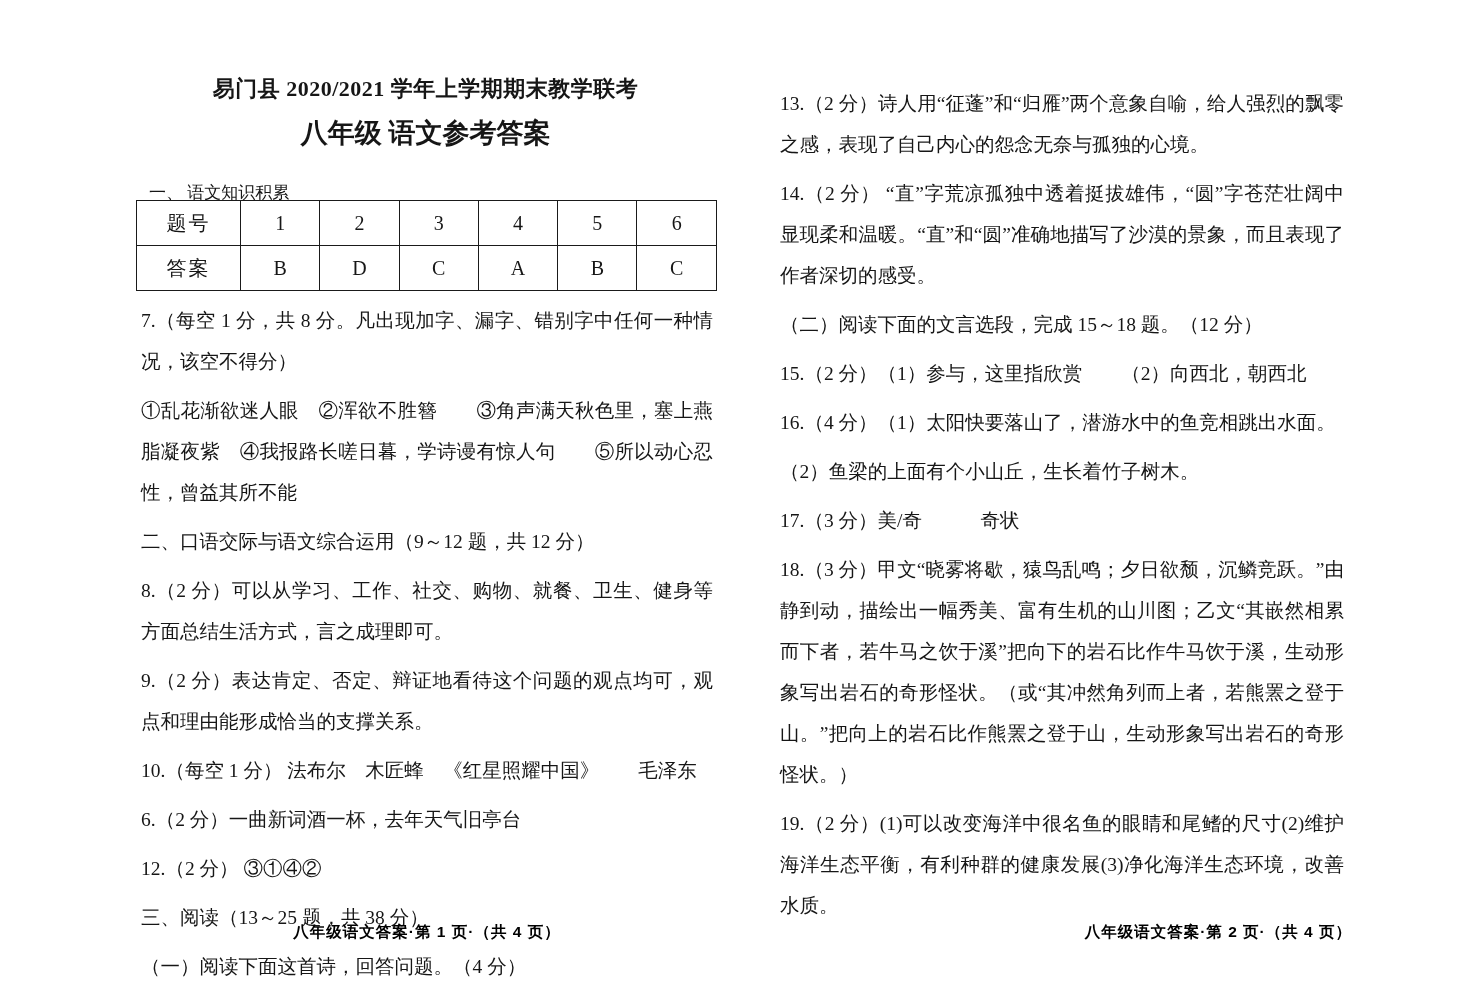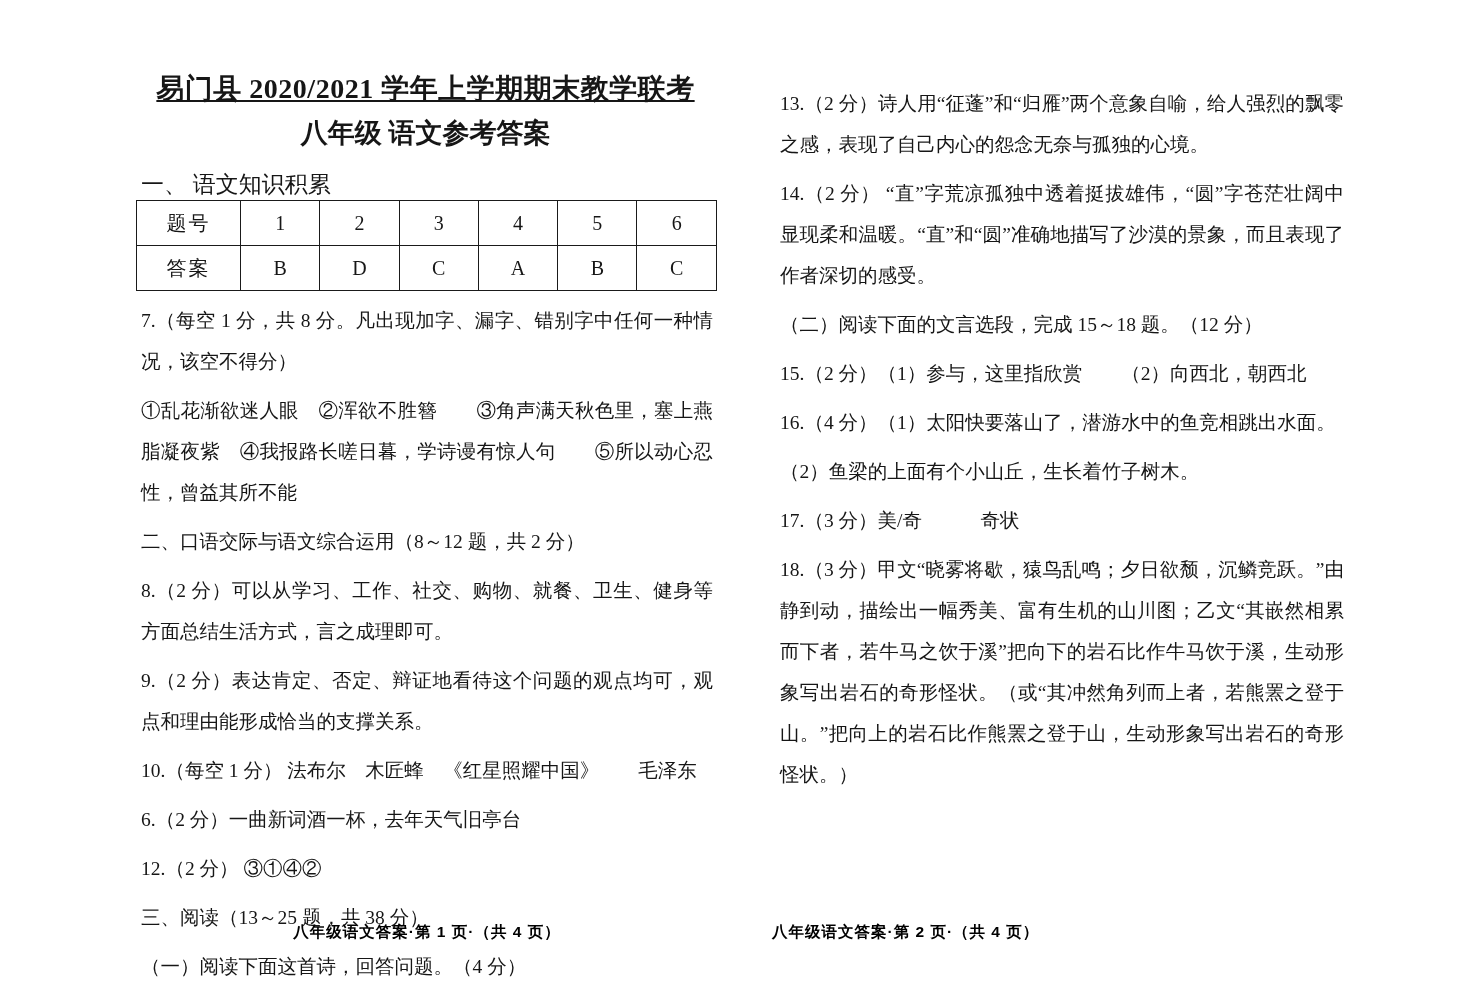--- a/index.html
+++ b/index.html
@@ -23,47 +23,46 @@
 
   
   .doc-header {
     position: absolute;
     left: 133px;
     top: 72px;
     width: 585px;
     text-align: center;
   }
   .title-line-1 {
-    font-size: 28px;
+    font-size: 22px;
     font-weight: bold;
     letter-spacing: 0.5px;
     line-height: 34px;
     white-space: nowrap;
-    text-decoration: underline;
   }
   .title-line-2 {
     font-size: 27px;
     font-weight: bold;
     line-height: 40px;
     margin-top: 7px;
     white-space: nowrap;
   }
 
   
   .col {
     position: absolute;
     top: 0;
   }
   .col-left  { left: 133px;  width: 588px; }
   .col-right { left: 772px;  width: 580px; }
 
   .section-head {
-    font-size: 23px;
+    font-size: 17px;
     line-height: 30px;
-    margin: 8px;
+    margin: 16px;
     white-space: nowrap;
   }
 
   p.para {
     font-size: 19.5px;
     line-height: 41px;
     margin: 8px;
     text-align: justify;
     text-justify: inter-ideograph;
     letter-spacing: 0px;
@@ -96,40 +95,40 @@
     position: absolute;
     top: 922px;
     font-size: 15.5px;
     font-weight: bold;
     letter-spacing: 1px;
     font-family: "Liberation Sans", "DejaVu Sans", sans-serif;
     white-space: nowrap;
     color: #000;
   }
   .footer-left  { left: 133px; width: 588px; text-align: center; }
-  .footer-right { left: 772px; width: 580px; text-align: left; }
+  .footer-right { left: 772px; width: 580px; text-align: right; }
 </style>
 </head>
 <body>
 
 <div class="page">
 
   <div class="doc-header">
     <div class="title-line-1">易门县 2020/2021 学年上学期期末教学联考</div>
     <div class="title-line-2">八年级    语文参考答案</div>
   </div>
 
   <div class="col col-left">
 
     <div class="section-head" style="position:absolute; top:162px; left:0;">一、  语文知识积累</div>
 
     <div style="position:absolute; top:292px; left:0; width:588px;">
       <p class="para">7.（每空 1 分，共 8 分。凡出现加字、漏字、错别字中任何一种情况，该空不得分）</p>
       <p class="para">①乱花渐欲迷人眼　②浑欲不胜簪　　③角声满天秋色里，塞上燕脂凝夜紫　④我报路长嗟日暮，学诗谩有惊人句　　⑤所以动心忍性，曾益其所不能</p>
-      <p class="para nowrap">二、口语交际与语文综合运用（8～12 题，共 2 分）</p>
+      <p class="para nowrap">二、口语交际与语文综合运用（9～12 题，共 12 分）</p>
       <p class="para">8.（2 分）可以从学习、工作、社交、购物、就餐、卫生、健身等方面总结生活方式，言之成理即可。</p>
       <p class="para">9.（2 分）表达肯定、否定、辩证地看待这个问题的观点均可，观点和理由能形成恰当的支撑关系。</p>
       <p class="para nowrap">10.（每空 1 分） 法布尔　木匠蜂　《红星照耀中国》　　毛泽东</p>
       <p class="para nowrap">6.（2 分）一曲新词酒一杯，去年天气旧亭台</p>
       <p class="para nowrap">12.（2 分） ③①④②</p>
       <p class="para nowrap">三、阅读（13～25 题，共 38 分）</p>
       <p class="para nowrap">（一）阅读下面这首诗，回答问题。（4 分）</p>
     </div>
   </div>
 
@@ -159,19 +158,20 @@
   <div class="col col-right">
     <div style="position:absolute; top:75px; left:0; width:580px;">
       <p class="para">13.（2 分）诗人用“征蓬”和“归雁”两个意象自喻，给人强烈的飘零之感，表现了自己内心的怨念无奈与孤独的心境。</p>
       <p class="para">14.（2 分） “直”字荒凉孤独中透着挺拔雄伟，“圆”字苍茫壮阔中显现柔和温暖。“直”和“圆”准确地描写了沙漠的景象，而且表现了作者深切的感受。</p>
       <p class="para nowrap">（二）阅读下面的文言选段，完成 15～18 题。（12 分）</p>
       <p class="para nowrap">15.（2 分）（1）参与，这里指欣赏　　（2）向西北，朝西北</p>
       <p class="para nowrap">16.（4 分）（1）太阳快要落山了，潜游水中的鱼竞相跳出水面。</p>
       <p class="para nowrap">（2）鱼梁的上面有个小山丘，生长着竹子树木。</p>
       <p class="para nowrap">17.（3 分）美/奇　　　奇状</p>
       <p class="para">18.（3 分）甲文“晓雾将歇，猿鸟乱鸣；夕日欲颓，沉鳞竞跃。”由静到动，描绘出一幅秀美、富有生机的山川图；乙文“其嵌然相累而下者，若牛马之饮于溪”把向下的岩石比作牛马饮于溪，生动形象写出岩石的奇形怪状。（或“其冲然角列而上者，若熊罴之登于山。”把向上的岩石比作熊罴之登于山，生动形象写出岩石的奇形怪状。）</p>
+      <p class="para">19.（2 分）(1)可以改变海洋中很名鱼的眼睛和尾鳍的尺寸(2)维护海洋生态平衡，有利种群的健康发展(3)净化海洋生态环境，改善水质。</p>
     </div>
   </div>
 
   <div class="footer footer-left">八年级语文答案·第 1 页·（共 4 页）</div>
   <div class="footer footer-right">八年级语文答案·第 2 页·（共 4 页）</div>
 
 </div>
 
 </body></html>

